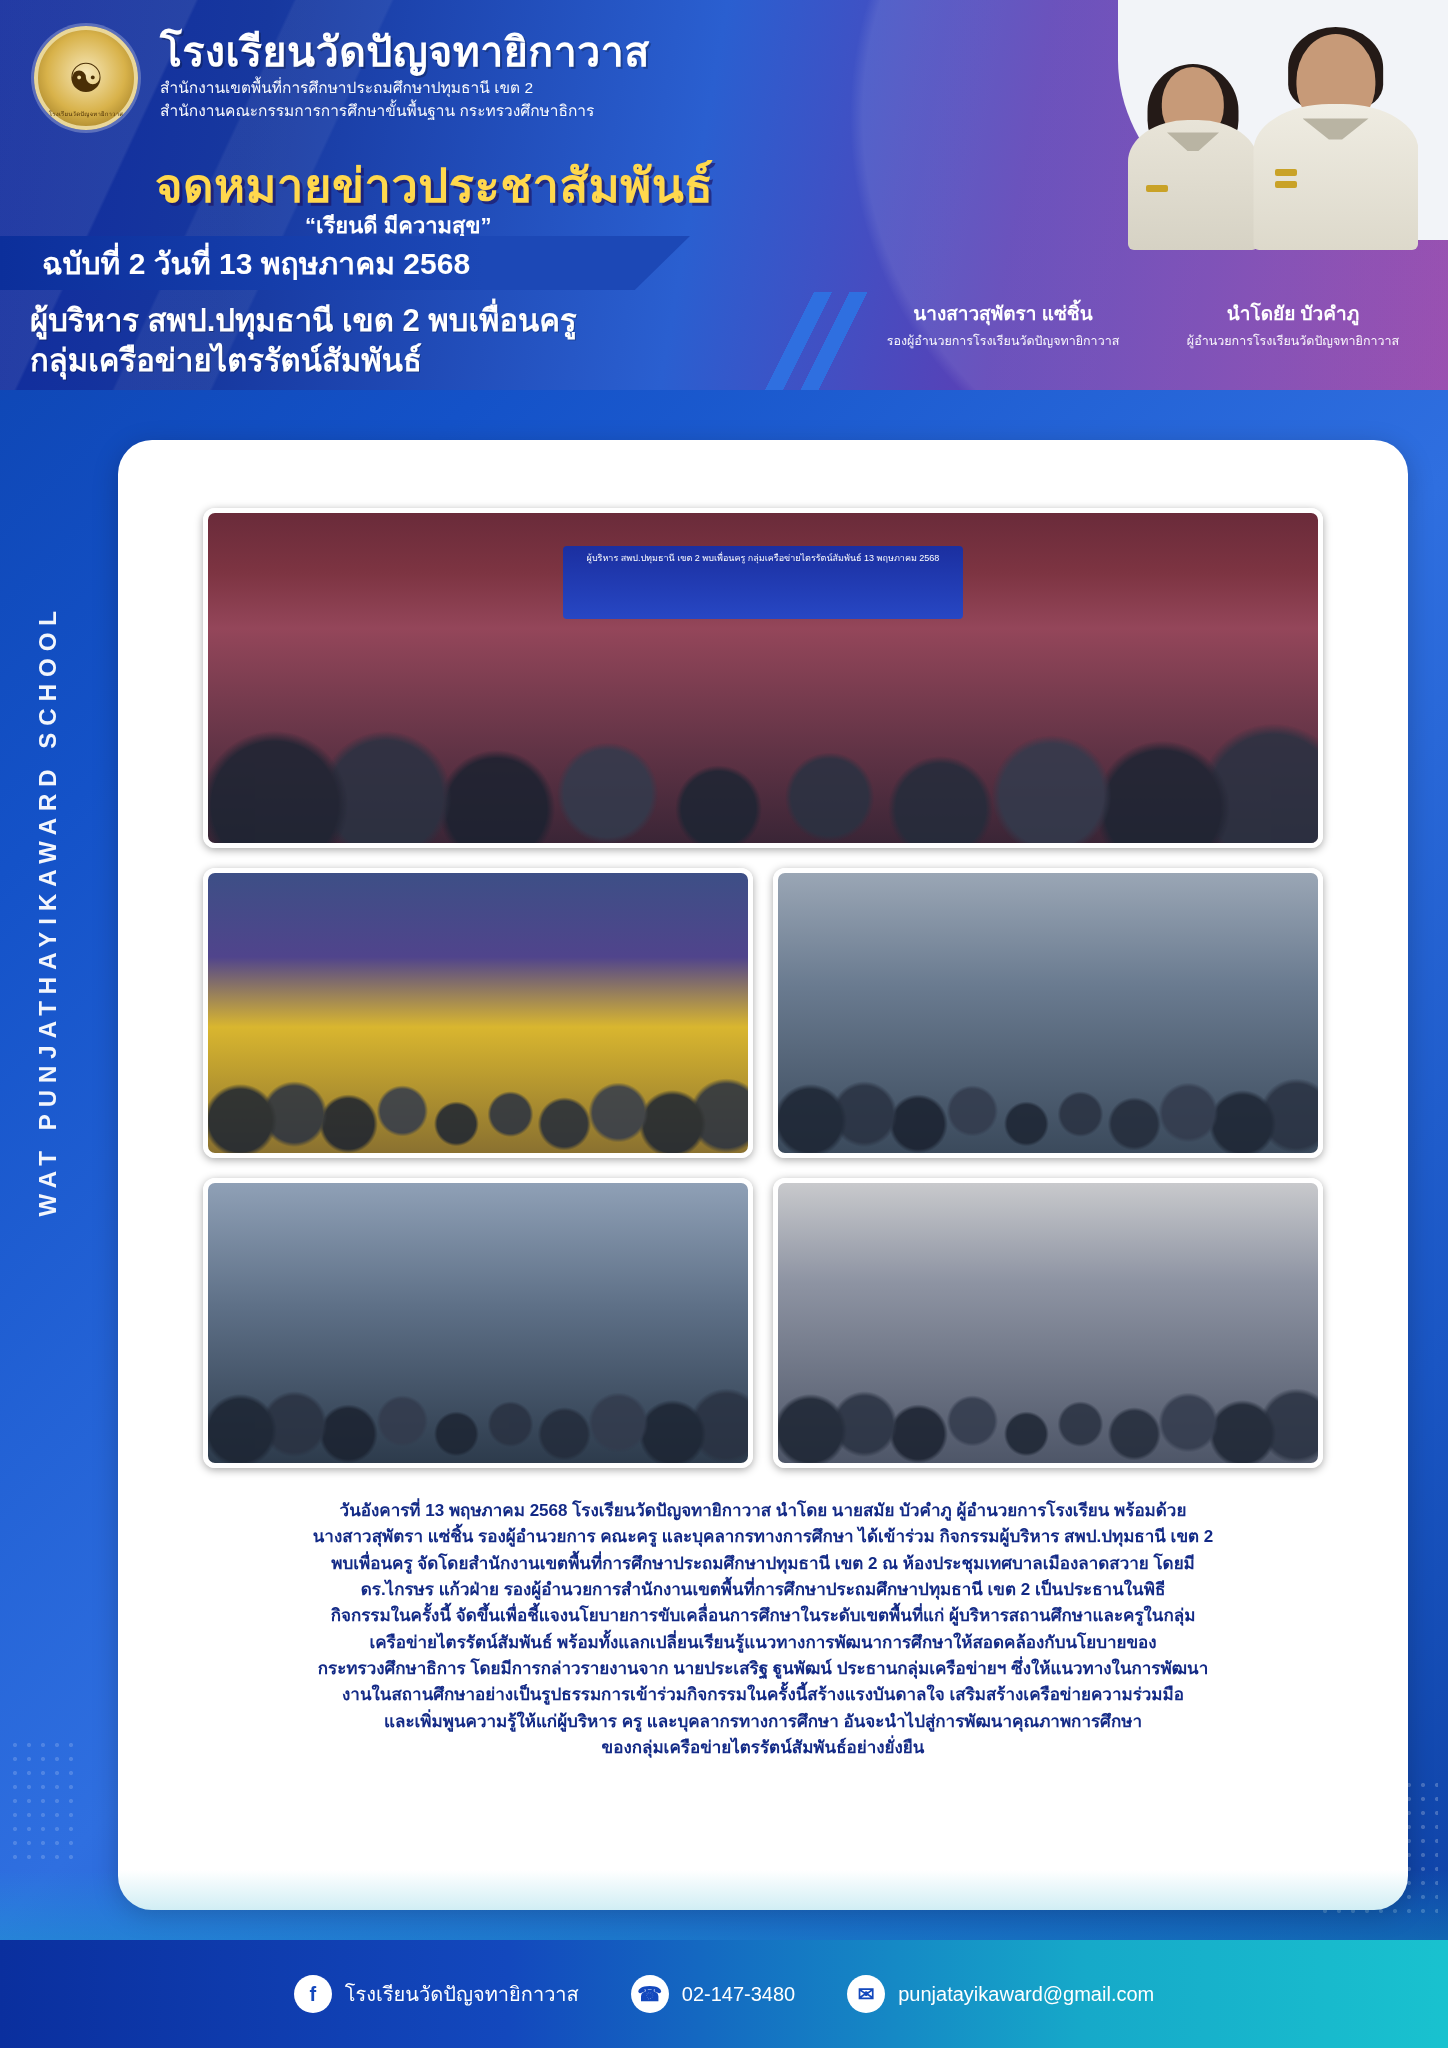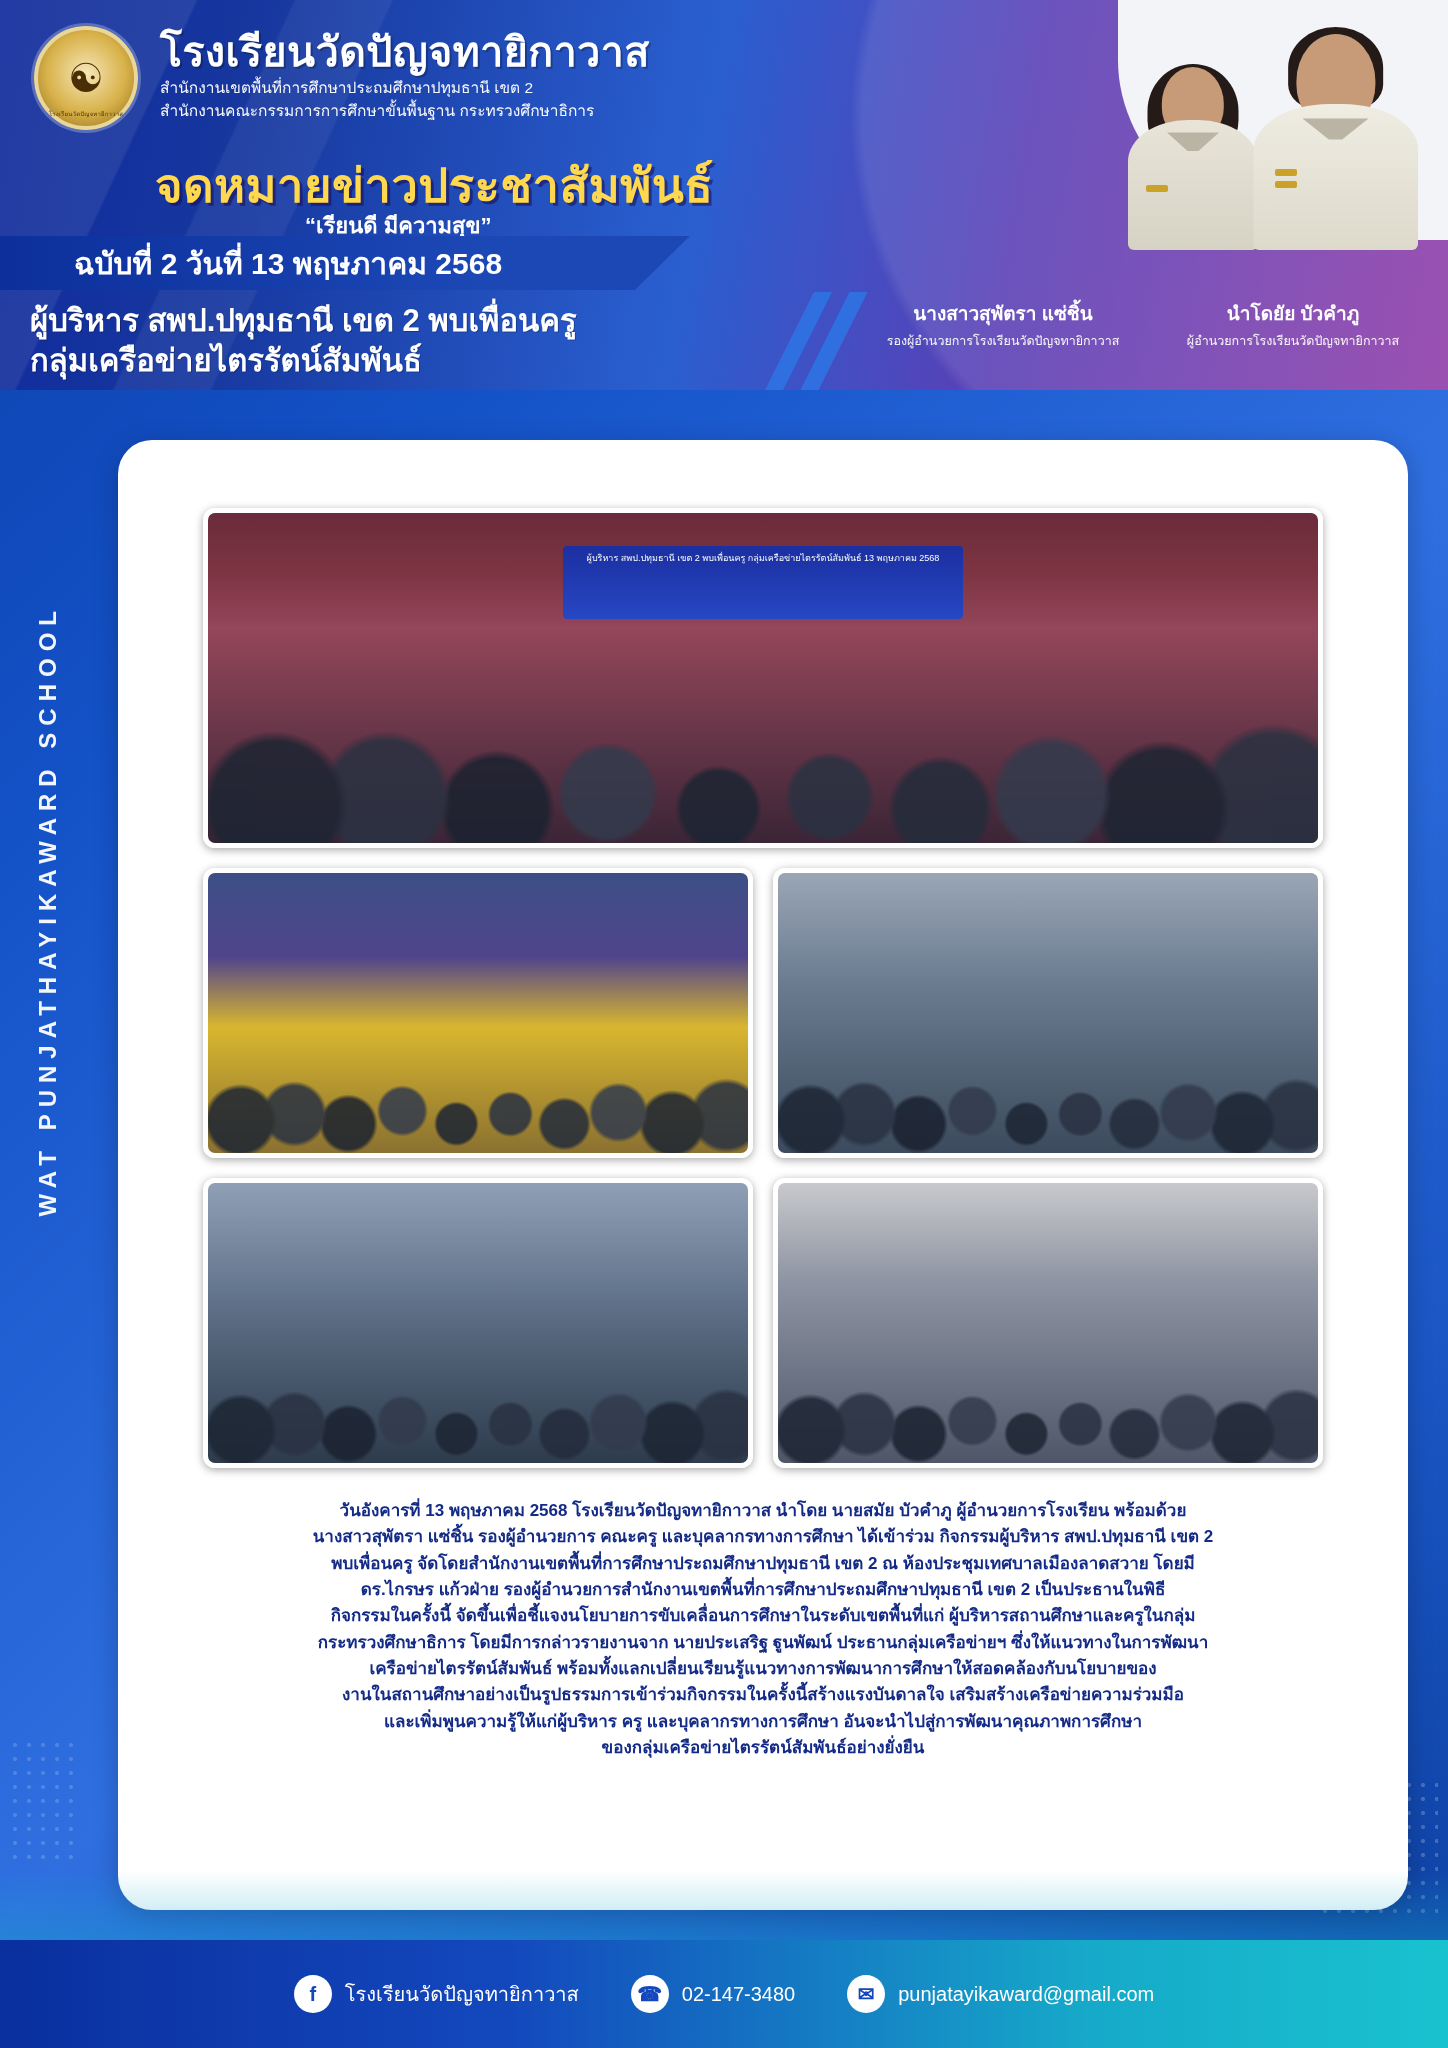--- a/index.html
+++ b/index.html
@@ -157,21 +157,21 @@
   
   .issue-bar {
     position: absolute;
     left: 0; top: 236px;
     width: 690px; height: 54px;
     background: linear-gradient(90deg, #0c2f9b 0%, #1c48b6 70%, #1c48b6 100%);
     clip-path: polygon(0 0, 100% 0, 92% 100%, 0% 100%);
     display: flex; align-items: center;
   }
   .issue-text {
-    color: #ffffff; font-size: 30px; font-weight: bold; margin-left: 74px;
+    color: #ffffff; font-size: 30px; font-weight: bold; margin-left: 42px;
   }
 
   .topic-zone {
     position: absolute;
     left: 0; top: 292px; width: 760px; height: 98px;
     display: flex; align-items: center;
   }
   .topic {
     color: #ffffff;
     font-size: 31px;
@@ -405,22 +405,22 @@
         <div class="crowd"></div>
       </div>
     </div>
 
     <div class="body-text">
       <p>วันอังคารที่ 13 พฤษภาคม 2568  โรงเรียนวัดปัญจทายิกาวาส นำโดย นายสมัย บัวคำภู ผู้อำนวยการโรงเรียน พร้อมด้วย</p>
       <p>นางสาวสุพัตรา แซ่ชิ้น รองผู้อำนวยการ คณะครู และบุคลากรทางการศึกษา ได้เข้าร่วม กิจกรรมผู้บริหาร สพป.ปทุมธานี เขต 2</p>
       <p>พบเพื่อนครู จัดโดยสำนักงานเขตพื้นที่การศึกษาประถมศึกษาปทุมธานี เขต 2 ณ ห้องประชุมเทศบาลเมืองลาดสวาย โดยมี</p>
       <p>ดร.ไกรษร แก้วฝ่าย รองผู้อำนวยการสำนักงานเขตพื้นที่การศึกษาประถมศึกษาปทุมธานี เขต 2 เป็นประธานในพิธี</p>
       <p>กิจกรรมในครั้งนี้ จัดขึ้นเพื่อชี้แจงนโยบายการขับเคลื่อนการศึกษาในระดับเขตพื้นที่แก่ ผู้บริหารสถานศึกษาและครูในกลุ่ม</p>
+      <p>เครือข่ายไตรรัตน์สัมพันธ์ พร้อมทั้งแลกเปลี่ยนเรียนรู้แนวทางการพัฒนาการศึกษาให้สอดคล้องกับนโยบายของ</p>
       <p>กระทรวงศึกษาธิการ โดยมีการกล่าวรายงานจาก นายประเสริฐ ฐูนพัฒน์  ประธานกลุ่มเครือข่ายฯ  ซึ่งให้แนวทางในการพัฒนา</p>
-      <p>เครือข่ายไตรรัตน์สัมพันธ์ พร้อมทั้งแลกเปลี่ยนเรียนรู้แนวทางการพัฒนาการศึกษาให้สอดคล้องกับนโยบายของ</p>
       <p>งานในสถานศึกษาอย่างเป็นรูปธรรมการเข้าร่วมกิจกรรมในครั้งนี้สร้างแรงบันดาลใจ เสริมสร้างเครือข่ายความร่วมมือ</p>
       <p>และเพิ่มพูนความรู้ให้แก่ผู้บริหาร ครู และบุคลากรทางการศึกษา อันจะนำไปสู่การพัฒนาคุณภาพการศึกษา</p>
       <p>ของกลุ่มเครือข่ายไตรรัตน์สัมพันธ์อย่างยั่งยืน</p>
     </div>
   </div>
 
   <div class="wave"></div>
 
   <div class="footer">
     <div class="f-item">

